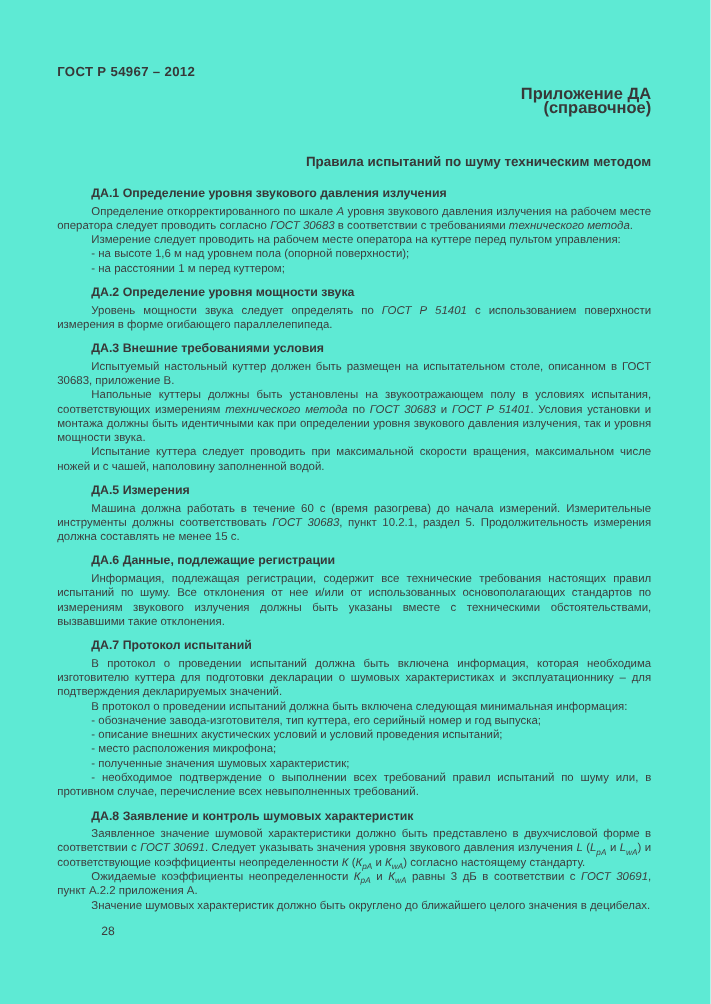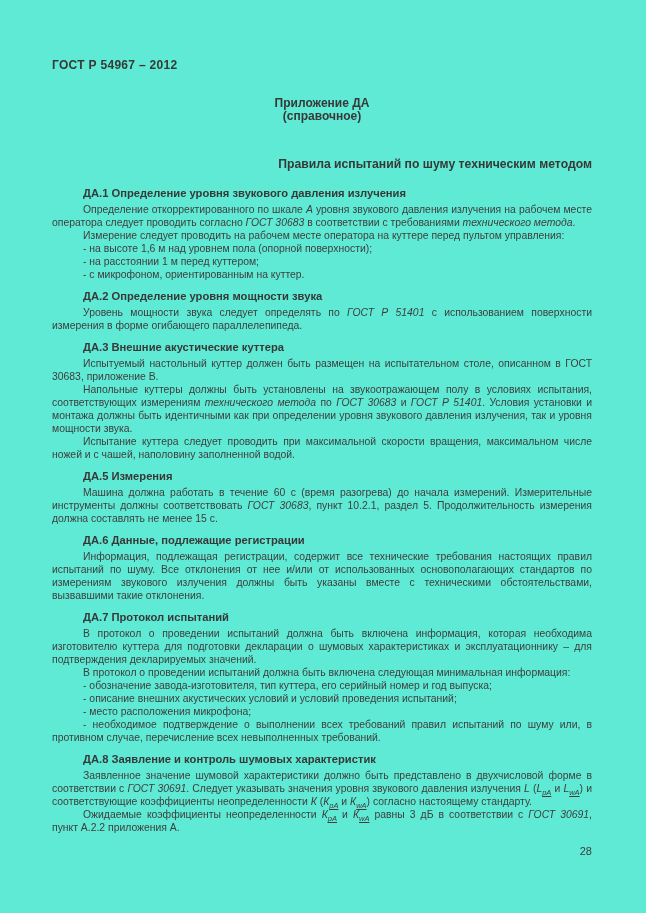--- a/index.html
+++ b/index.html
@@ -22,24 +22,24 @@
     top: 58px;
     width: 540px;
   }
   .doc-code {
     font-size: 12px;
     font-weight: 700;
     letter-spacing: 0.3px;
     color: #383838;
   }
   .appendix-block {
-    margin-top: 25px;
-    text-align: center;
+    margin-top: 8px;
+    text-align: right;
     font-weight: 700;
-    font-size: 12px;
+    font-size: 15px;
     line-height: 12.6px;
     color: #383838;
   }
   .main-title {
     margin: 35px 0 0 0;
     text-align: right;
     font-weight: 700;
     font-size: 12.2px;
     color: #383838;
   }
@@ -62,27 +62,27 @@
     font-size: 10.4px;
     line-height: 13px;
   }
   .para i {
     font-family: "Liberation Sans", sans-serif;
   }
   .para sub {
     font-size: 7.5px;
     font-style: italic;
     line-height: 0;
-    text-decoration: underline;
   }
   .page-number {
     margin-top: 11px;
     font-size: 11px;
-    text-align: right;
+    text-align: left;
     color: #3e3e3e;
+    margin-left: 40px;
   }
 </style>
 </head>
 <body>
 
 <div class="page">
   <div class="content">
     <div class="doc-code">ГОСТ Р  54967 – 2012</div>
 
     <div class="appendix-block">
@@ -92,28 +92,27 @@
 
     <div class="main-title">Правила испытаний по шуму техническим методом</div>
 
     <div class="sections" id="sections">
         <section>
           <div class="sec-heading">ДА.1 Определение уровня звукового давления излучения</div>
           <p class="para"><span>Определение откорректированного по шкале </span><i>А</i><span> уровня звукового давления излучения на рабочем месте оператора следует проводить согласно </span><i>ГОСТ 30683</i><span> в соответствии с требованиями </span><i>технического метода</i><span>.</span></p>
           <p class="para"><span>Измерение следует проводить на рабочем месте оператора на куттере перед пультом управления:</span></p>
           <p class="para"><span>- на высоте 1,6 м над уровнем пола (опорной поверхности);</span></p>
           <p class="para"><span>- на расстоянии 1 м перед куттером;</span></p>
-          <p class="para"><span>- с микрофоном, ориентированным на куттер.</span></p>
         </section>
         <section>
           <div class="sec-heading">ДА.2 Определение уровня мощности звука</div>
           <p class="para"><span>Уровень мощности звука следует определять по </span><i>ГОСТ Р 51401</i><span> с использованием поверхности измерения в форме огибающего параллелепипеда.</span></p>
         </section>
         <section>
-          <div class="sec-heading">ДА.3 Внешние акустические куттера</div>
+          <div class="sec-heading">ДА.3 Внешние требованиями условия</div>
           <p class="para"><span>Испытуемый настольный куттер должен быть размещен на испытательном столе, описанном в ГОСТ 30683, приложение В.</span></p>
           <p class="para"><span>Напольные куттеры должны быть установлены на звукоотражающем полу в условиях испытания, соответствующих измерениям </span><i>технического метода</i><span> по </span><i>ГОСТ 30683</i><span> и </span><i>ГОСТ Р 51401</i><span>. Условия установки и монтажа должны быть идентичными как при определении уровня звукового давления излучения, так и уровня мощности звука.</span></p>
         </section>
         <section>
           <p class="para"><span>Испытание куттера следует проводить при максимальной скорости вращения, максимальном числе ножей и с чашей, наполовину заполненной водой.</span></p>
         </section>
         <section>
           <div class="sec-heading">ДА.5 Измерения</div>
           <p class="para"><span>Машина должна работать в течение 60 с (время разогрева) до начала измерений. Измерительные инструменты должны соответствовать </span><i>ГОСТ 30683</i><span>, пункт 10.2.1, раздел 5. Продолжительность измерения должна составлять не менее 15 с.</span></p>
         </section>
@@ -121,24 +120,26 @@
           <div class="sec-heading">ДА.6 Данные, подлежащие регистрации</div>
           <p class="para"><span>Информация, подлежащая регистрации, содержит все технические требования настоящих правил испытаний по шуму. Все отклонения от нее и/или от использованных основополагающих стандартов по измерениям звукового излучения должны быть указаны вместе с техническими обстоятельствами, вызвавшими такие отклонения.</span></p>
         </section>
         <section>
           <div class="sec-heading">ДА.7 Протокол испытаний</div>
           <p class="para"><span>В протокол о проведении испытаний должна быть включена информация, которая необходима изготовителю куттера для подготовки декларации о шумовых характеристиках и эксплуатационнику – для подтверждения декларируемых значений.</span></p>
           <p class="para"><span>В протокол о проведении испытаний должна быть включена следующая минимальная информация:</span></p>
           <p class="para"><span>- обозначение завода-изготовителя, тип куттера, его серийный номер и год выпуска;</span></p>
           <p class="para"><span>- описание внешних акустических условий и условий проведения испытаний;</span></p>
           <p class="para"><span>- место расположения микрофона;</span></p>
+          <p class="para"><span>- полученные значения шумовых характеристик;</span></p>
           <p class="para"><span>- необходимое подтверждение о выполнении всех требований правил испытаний по шуму или, в противном случае, перечисление всех невыполненных требований.</span></p>
         </section>
         <section>
           <div class="sec-heading">ДА.8 Заявление и контроль шумовых характеристик</div>
           <p class="para"><span>Заявленное значение шумовой характеристики должно быть представлено в двухчисловой форме в соответствии с </span><i>ГОСТ 30691</i><span>. Следует указывать значения уровня звукового давления излучения </span><i>L</i><span> (</span><i>L</i><sub>pA</sub><span> и </span><i>L</i><sub>wA</sub><span>) и соответствующие коэффициенты неопределенности </span><i>К</i><span> (</span><i>К</i><sub>pA</sub><span> и </span><i>К</i><sub>wA</sub><span>) согласно настоящему стандарту.</span></p>
           <p class="para"><span>Ожидаемые коэффициенты неопределенности </span><i>К</i><sub>pA</sub><span> и </span><i>К</i><sub>wA</sub><span> равны 3 дБ в соответствии с </span><i>ГОСТ 30691</i><span>, пункт А.2.2 приложения А.</span></p>
+          <p class="para"><span>Значение шумовых характеристик должно быть округлено до ближайшего целого значения в децибелах.</span></p>
         </section>
       </div>
 
     <div class="page-number">28</div>
   </div>
 </div>
 
 </body></html>

